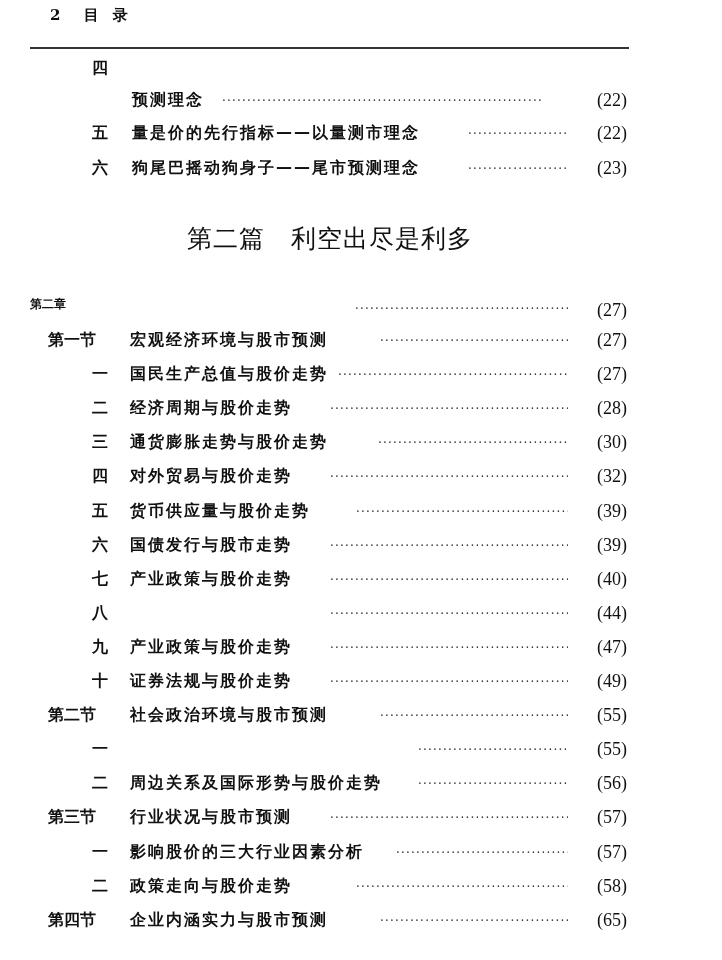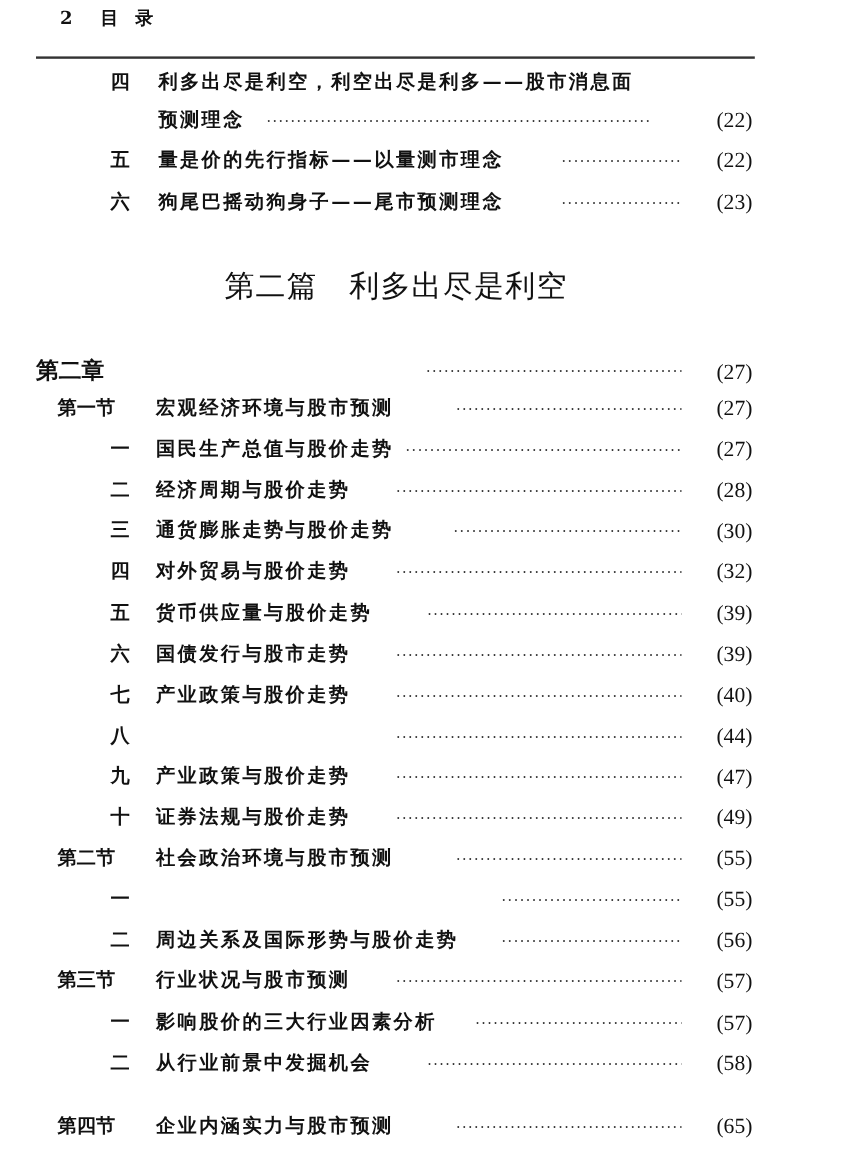--- a/index.html
+++ b/index.html
@@ -11,56 +11,55 @@
   .header .num { margin-right: 14px; }
   .header .title span { margin-right: 12px; }
   .rule { position: absolute; left: 30px; top: 47px; width: 599px; height: 2px; background: #333; }
   .row { position: absolute; left: 0; width: 722px; height: 30px; font-size: 16px; }
   .row .idx { position: absolute; text-align: right; font-weight: bold; }
   .row .label { position: absolute; white-space: nowrap; letter-spacing: 2px; font-weight: bold; }
   .row .dots { position: absolute; overflow: hidden; white-space: nowrap; color: #333; letter-spacing: 1.2px; font-size: 12px; top: 4px; }
   .row .page { position: absolute; right: 95px; font-family: "Liberation Serif", serif; font-size: 18px; }
   .part-title { position: absolute; left: 0; width: 660px; text-align: center; top: 222px; font-family: "DejaVu Sans", sans-serif; font-size: 25px; letter-spacing: 1px; }
   .part-title .gap { display: inline-block; width: 26px; }
-  .chapter .idx, .chapter .label { font-family: "DejaVu Sans", sans-serif; font-size: 19px; font-weight: bold; letter-spacing: 0; }
+  .chapter .idx, .chapter .label { font-family: "DejaVu Sans", sans-serif; font-size: 12px; font-weight: bold; letter-spacing: 0; }
   .section .idx { font-size: 16px; }
 </style>
 </head>
 <body>
 
 <div class="header">
   <span class="num">2</span>
   <span class="title"><span>目</span><span>录</span></span>
 </div>
 <div class="rule"></div>
 
 <div class="row" style="top:58px">
   <span class="idx" style="left:88px;width:20px">四</span>
-  <span class="label" style="left:132px">利多出尽是利空，利空出尽是利多——股市消息面</span>
 </div>
 <div class="row" style="top:90px">
   <span class="label" style="left:132px">预测理念</span>
   <span class="dots" style="left:222px;width:345px">································································</span>
   <span class="page">(22)</span>
 </div>
 <div class="row" style="top:123px">
   <span class="idx" style="left:88px;width:20px">五</span>
   <span class="label" style="left:132px">量是价的先行指标——以量测市理念</span>
   <span class="dots" style="left:468px;width:100px">································································</span>
   <span class="page">(22)</span>
 </div>
 <div class="row" style="top:158px">
   <span class="idx" style="left:88px;width:20px">六</span>
   <span class="label" style="left:132px">狗尾巴摇动狗身子——尾市预测理念</span>
   <span class="dots" style="left:468px;width:100px">································································</span>
   <span class="page">(23)</span>
 </div>
 
 <div class="part-title">
-  <span>第二篇</span><span class="gap"></span><span>利多出尽是利空</span>
+  <span>第二篇</span><span class="gap"></span><span>利空出尽是利多</span>
 </div>
 
 <div class="row chapter" style="top:296px">
   <span class="idx" style="left:30px">第二章</span>
   <span class="dots" style="left:355px;width:213px;top:6px">································································</span>
   <span class="page" style="top:4px">(27)</span>
 </div>
 
 <div id="entries">
     <div class="row section" style="top: 330px;">
@@ -152,23 +151,23 @@
       <span class="page">(57)</span>
     </div>
     <div class="row item" style="top: 842px;">
       <span class="idx" style="left:80px;width:28px;text-align:right">一</span>
       <span class="label" style="left:130px">影响股价的三大行业因素分析</span>
       <span class="dots" style="left:396px;width:172px">································································</span>
       <span class="page">(57)</span>
     </div>
     <div class="row item" style="top: 876px;">
       <span class="idx" style="left:80px;width:28px;text-align:right">二</span>
-      <span class="label" style="left:130px">从行业前景中发掘机会</span>
+      <span class="label" style="left:130px">政策走向与股价走势</span>
       <span class="dots" style="left:356px;width:212px">································································</span>
       <span class="page">(58)</span>
     </div>
-    <div class="row section" style="top: 910px; margin-top: 18px;">
+    <div class="row section" style="top: 910px;">
       <span class="idx" style="left:48px;width:62px;text-align:left">第四节</span>
       <span class="label" style="left:130px">企业内涵实力与股市预测</span>
       <span class="dots" style="left:380px;width:188px">································································</span>
       <span class="page">(65)</span>
     </div>
   </div>
 
 </body></html>

